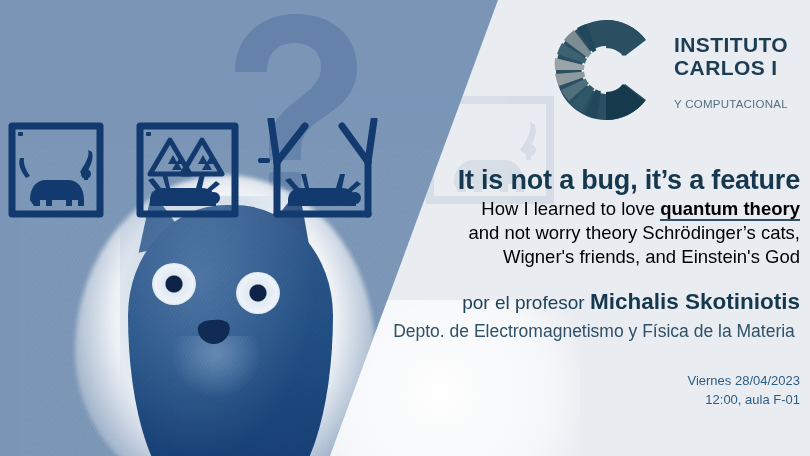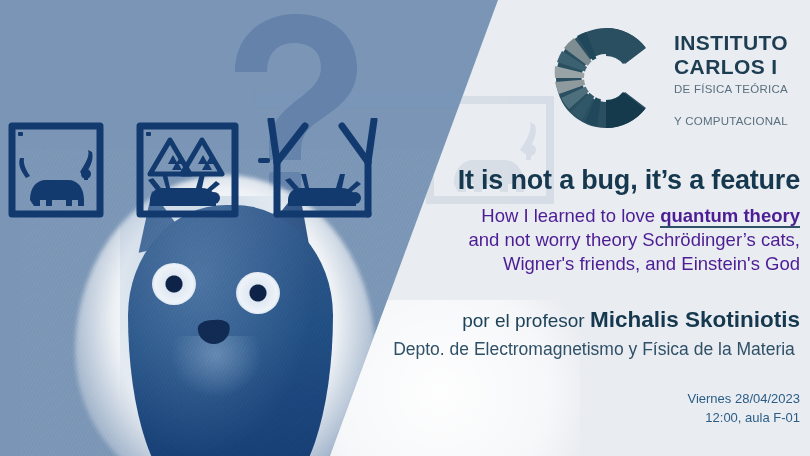--- a/index.html
+++ b/index.html
@@ -72,43 +72,43 @@
     position:absolute; left:420px; top:88px; width:160px; height:122px;
     opacity:.10;
   }
   .light-panel .ghost svg { width:100%; height:100%; display:block; }
   .light-panel .ghost-halo {
     position:absolute; left:300px; top:300px; width:280px; height:230px;
     background:radial-gradient(ellipse at 50% 40%, rgba(255,255,255,.95) 0%, rgba(255,255,255,.6) 55%, rgba(255,255,255,0) 78%);
   }
 
   
-  .logo { position:absolute; left:552px; top:24px; display:flex; align-items:center; gap:14px; }
+  .logo { position:absolute; left:552px; top:16px; display:flex; align-items:center; gap:14px; }
   .logo-mark { width:108px; height:108px; flex:0 0 auto; }
   .logo-mark svg { width:100%; height:100%; display:block; }
   .logo-text { padding-top:4px; }
   .logo-text .l1, .logo-text .l2 {
     font-weight:bold; font-size:21px; letter-spacing:.4px; color:#1d3d52; line-height:1.12;
   }
   .logo-text .l3, .logo-text .l4 {
     font-size:11.5px; letter-spacing:.25px; color:#5a6f7e; line-height:1.28; margin-top:17px;
   }
   .logo-text .l3 { margin-top:4px; }
 
   
   .content { position:absolute; right:10px; top:165px; width:412px; text-align:right; }
   .talk-title {
     font-size:27px; font-weight:bold; color:#15384e; letter-spacing:-.2px;
     line-height:1.12; white-space:nowrap;
   }
   .subtitle {
-    margin-top:9px; font-size:18.5px; color:#4c1d95; line-height:1.30; text-align:right;
+    margin-top:2px; font-size:18.5px; color:#000000; line-height:1.30; text-align:right;
   }
   .subtitle b { font-weight:bold; border-bottom:2px solid #2f5067; padding-bottom:0px; }
-  .speaker { margin-top:29px; font-size:19px; color:#1d4259; line-height:1.3; text-align:right; }
+  .speaker { margin-top:18px; font-size:19px; color:#1d4259; line-height:1.3; text-align:right; }
   .speaker b { font-weight:bold; font-size:22.5px; color:#15384e; }
   .dept { margin-top:3px; font-size:17.5px; color:#2f5067; text-align:center; line-height:1.3; }
   .when { margin-top:30px; font-size:13px; color:#2b5d86; line-height:1.42; text-align:right; }
 </style>
 </head>
 <body>
 
 <div class="poster">
 
   <div class="art-panel">
@@ -239,21 +239,20 @@
         </g>
 
         <circle cx="54" cy="54" r="22" fill="#e9ecf1"></circle>
         <path d="M54 32 a22 22 0 0 1 17 8 l22-17 A50 50 0 0 0 54 4 Z" fill="#2a4f60"></path>
         <path d="M54 76 a22 22 0 0 0 17-8 l22 17 A50 50 0 0 1 54 104 Z" fill="#153a4c"></path>
       </svg>
     </div>
     <div class="logo-text">
       <div class="l1">INSTITUTO</div>
       <div class="l2">CARLOS I</div>
-      <div class="l3">DE FÍSICA TEÓRICA</div>
       <div class="l4">Y COMPUTACIONAL</div>
     </div>
   </div>
 
   <div class="content">
 
     <div class="talk-title">It is not a bug, it’s a feature</div>
 
     <div class="subtitle">
       <div><span>How I learned to love </span><b>quantum theory</b></div>

